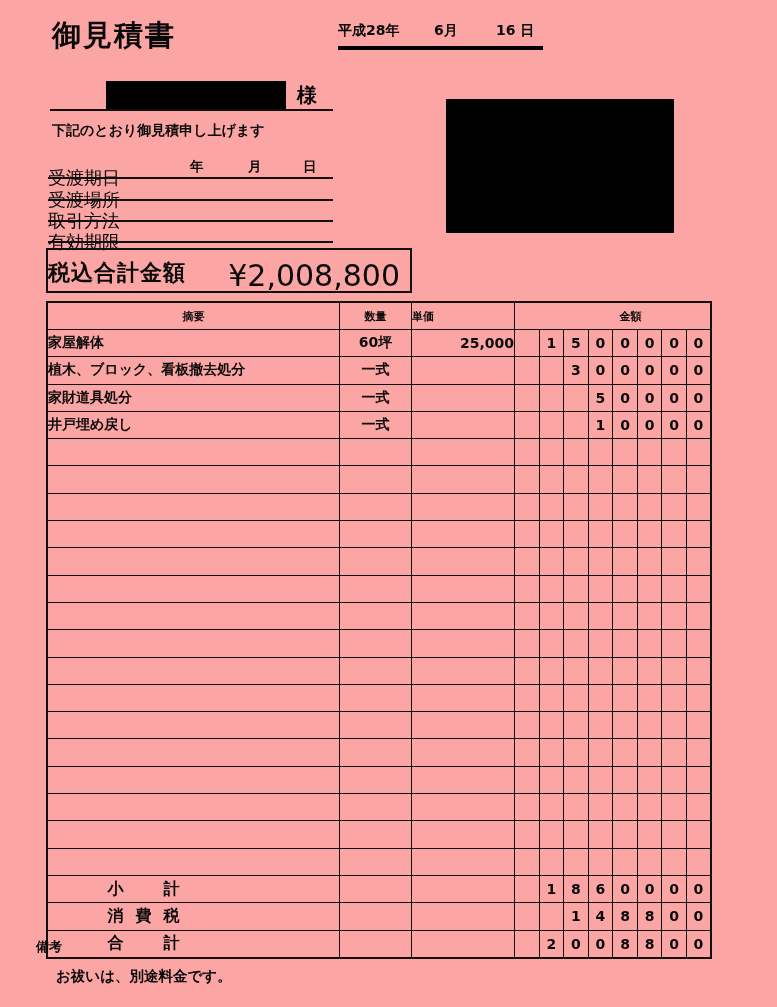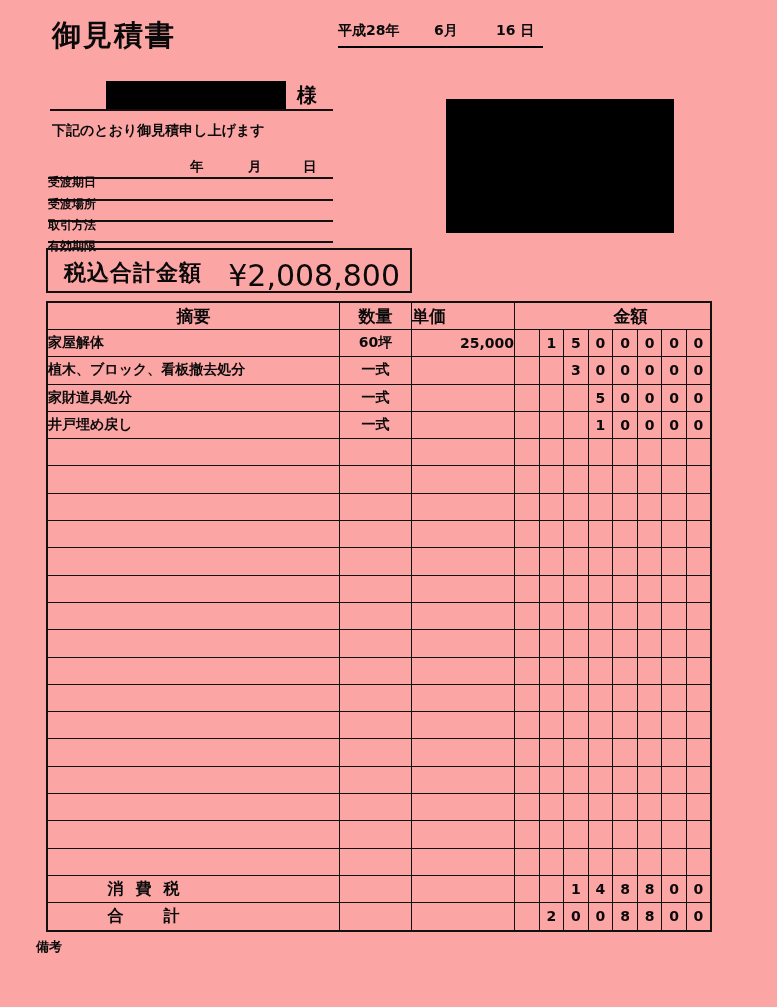--- a/index.html
+++ b/index.html
@@ -27,21 +27,21 @@
     font-size: 29px;
     font-weight: bold;
     letter-spacing: 2px;
     white-space: nowrap;
   }
   .date-line {
     position: absolute;
     left: 338px;
     top: 22px;
     width: 205px;
-    border-bottom: 2px solid #000000;
+    border-bottom: 4px solid #000000;
     height: 24px;
   }
   .date-text {
     position: absolute;
     top: 0;
     font-size: 14px;
     font-weight: bold;
     white-space: nowrap;
   }
   .date-era  { left: 0px; }
@@ -97,23 +97,23 @@
   .field-row {
     position: absolute;
     left: 48px;
     width: 285px;
     height: 19px;
     border-bottom: 2px solid #111;
   }
   .field-label {
     position: absolute;
     left: 0;
-    top: 16px;
-    font-size: 12px;
-    font-weight: bold;
+    top: 8px;
+    font-size: 18px;
+    font-weight: normal;
     white-space: nowrap;
   }
   .field-ymd {
     position: absolute;
     top: 0px;
     font-size: 13.5px;
     font-weight: bold;
   }
   .ymd-y { left: 142px; }
   .ymd-m { left: 200px; }
@@ -124,21 +124,21 @@
     position: absolute;
     left: 46px;
     top: 248px;
     width: 366px;
     height: 45px;
     border: 2.5px solid #111;
     box-sizing: border-box;
   }
   .total-box-label {
     position: absolute;
-    left: 16px;
+    left: 0;
     top: 8px;
     font-size: 22px;
     font-weight: bold;
     letter-spacing: 1px;
   }
   .total-box-value {
     position: absolute;
     right: 10px;
     top: 8px;
     font-size: 30px;
@@ -159,21 +159,21 @@
     padding: 0;
     height: 26.3px;
     font-size: 14px;
     font-weight: bold;
     vertical-align: middle;
     overflow: hidden;
   }
   .tbl tr.hdr th {
     text-align: center;
     height: 26px;
-    font-size: 17px;
+    font-size: 11px;
   }
   .tbl tr.hdr th.c-desc { border-top: 2.5px solid #111; border-left: 2.5px solid #111; }
   .tbl tr.hdr th.c-top  { border-top: 2.5px solid #111; }
   .tbl tr.hdr th.c-amt  { border-top: 2.5px solid #111; border-right: 2.5px solid #111; padding-left: 36px; }
 
   .c-desc { width: 291px; }
   .c-qty  { width: 71px;  text-align: center; }
   .c-unit { width: 102px; text-align: right; }
 
   .cell-desc {
@@ -523,20 +523,33 @@
           <td class="digit grp"></td>
           <td class="digit"></td>
           <td class="digit"></td>
           <td class="digit"></td>
           <td class="digit"></td>
           <td class="digit"></td>
           <td class="digit"></td>
           <td class="digit last"></td>
         </tr>
         <tr class="row-total">
+          <td class="c-desc cell-desc">小　計</td>
+          <td class="c-qty"></td>
+          <td class="c-unit cell-unit"></td>
+          <td class="digit grp"></td>
+          <td class="digit">1</td>
+          <td class="digit">8</td>
+          <td class="digit">6</td>
+          <td class="digit">0</td>
+          <td class="digit">0</td>
+          <td class="digit">0</td>
+          <td class="digit last">0</td>
+        </tr>
+        <tr class="row-total">
           <td class="c-desc cell-desc">消費税</td>
           <td class="c-qty"></td>
           <td class="c-unit cell-unit"></td>
           <td class="digit grp"></td>
           <td class="digit"></td>
           <td class="digit">1</td>
           <td class="digit">4</td>
           <td class="digit">8</td>
           <td class="digit">8</td>
           <td class="digit">0</td>
@@ -552,14 +565,15 @@
           <td class="digit">0</td>
           <td class="digit">8</td>
           <td class="digit">8</td>
           <td class="digit">0</td>
           <td class="digit last">0</td>
         </tr>
       </tbody>
   </table>
 
   <div class="remarks-label">備考</div>
+  <div class="remarks-text">お祓いは、別途料金です。</div>
 
 </div>
 
 </body></html>

